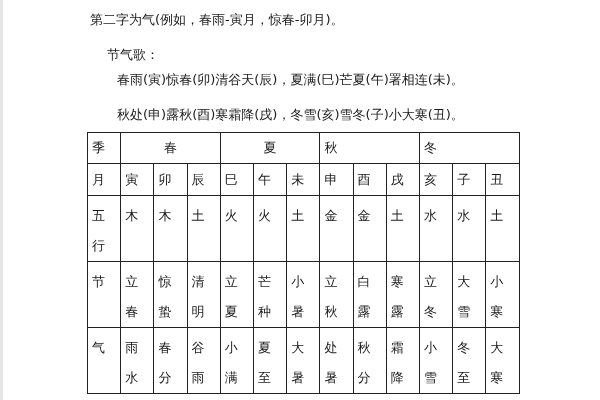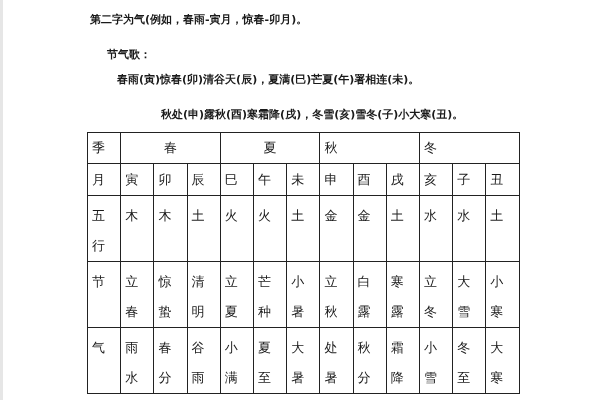--- a/index.html
+++ b/index.html
@@ -16,30 +16,29 @@
     color: #1a1a1a;
   }
   .left-strip {
     position: absolute;
     left: 0; top: 0;
     width: 3px; height: 400px;
     background: #e6e6e6;
   }
   .text-line {
     position: absolute;
-    font-size: 11px;
+    font-size: 13px;
     line-height: 16px;
     white-space: nowrap;
     letter-spacing: 0px;
-    font-weight: bold;
   }
   .line-1 { left: 90px; top: 12px; }
   .line-2 { left: 107px; top: 47px; }
   .line-3 { left: 117px; top: 72px; text-align: right; }
-  .line-4 { left: 117px; top: 107px; margin-left: 44px; }
+  .line-4 { left: 117px; top: 107px; }
 
   table.jieqi {
     position: absolute;
     left: 87px;
     top: 132px;
     border-collapse: collapse;
     table-layout: fixed;
     width: 432px;
     font-size: 13px;
   }

